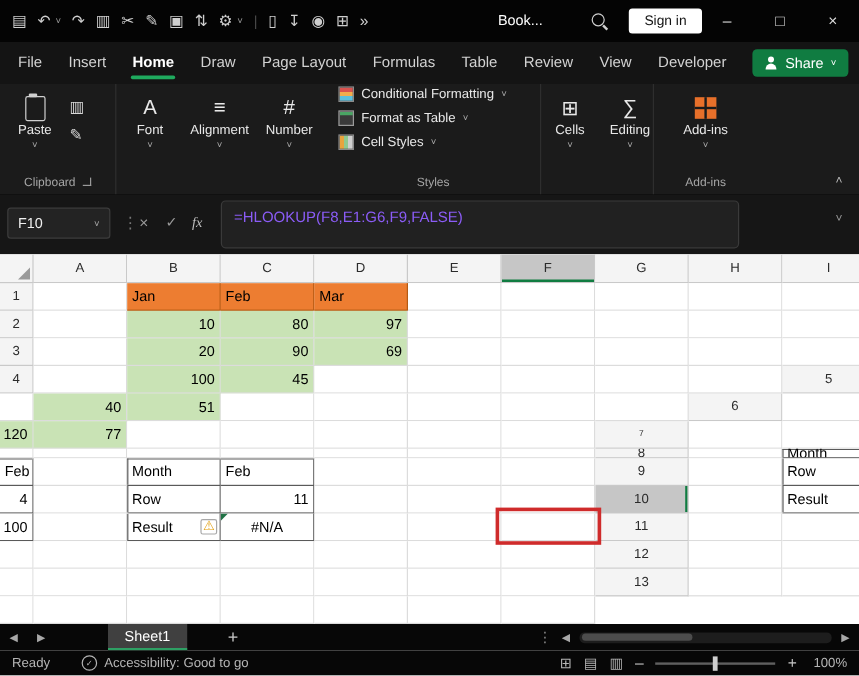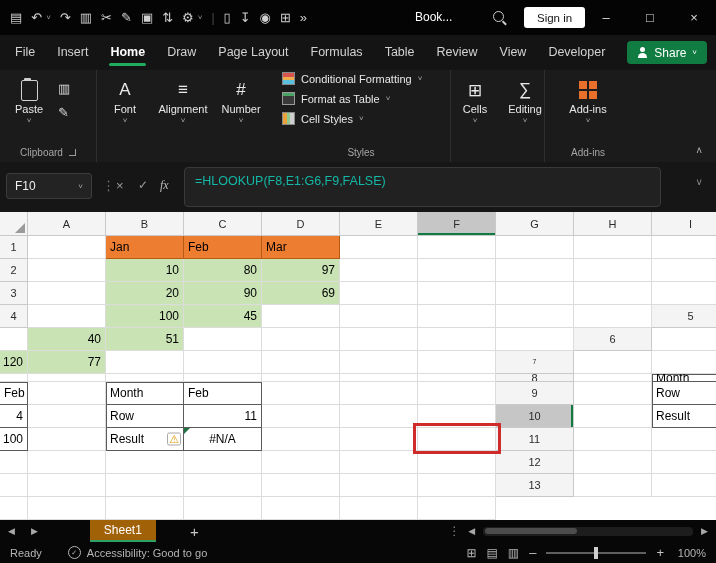--- a/index.html
+++ b/index.html
@@ -78,22 +78,22 @@
   .fbar{position:absolute;top:162px;left:0;width:716px;height:50px;background:#161616;}
   .namebox{position:absolute;left:6px;top:11px;width:86px;height:26px;background:#232323;
            border:1px solid #3c3c3c;border-radius:3px;color:#f0f0f0;font-size:12px;
            display:flex;align-items:center;justify-content:space-between;padding:0 8px;box-sizing:border-box;}
   .nb-chev{font-size:8px;color:#a8a8a8;}
   .fdots{position:absolute;left:102px;top:16px;color:#777;font-size:13px;}
   .fx-cancel{position:absolute;left:116px;top:16px;color:#9a9a9a;font-size:13px;}
   .fx-enter{position:absolute;left:138px;top:16px;color:#9a9a9a;font-size:12px;}
   .fx-label{position:absolute;left:160px;top:16px;color:#bdbdbd;font-size:12px;font-style:italic;
             font-family:"Liberation Serif", serif;}
-  .finput{position:absolute;left:184px;top:5px;width:477px;height:40px;background:#212121;
-          border:1px solid #3a3a3a;border-radius:4px;box-sizing:border-box;color:#14b8a6;
+  .finput{position:absolute;left:184px;top:5px;width:432px;height:40px;background:#212121;
+          border:1px solid #3a3a3a;border-radius:4px;box-sizing:border-box;color:#8b5cf6;
           font-size:12.5px;padding:6px 24px 0 10px;overflow:hidden;white-space:nowrap;}
   .fexpand{position:absolute;right:14px;top:15px;color:#9a9a9a;font-size:10px;}
 
   
   .grid{position:absolute;top:212px;left:0;width:716px;height:308px;background:#fff;overflow:hidden;
         display:grid;grid-template-columns:28px repeat(9,78px);
         grid-template-rows:24px 23px 23px 23px 23px 23px 23px 8px 23px 23px 23px 23px 23px 23px;}
   .hcell{background:#f4f4f4;border-right:1px solid #c9c9c9;border-bottom:1px solid #c9c9c9;
          font-size:11px;color:#2b2b2b;display:flex;align-items:center;justify-content:center;
          overflow:hidden;box-sizing:border-box;}
@@ -119,21 +119,21 @@
   .tri-green{position:absolute;left:0;top:0;width:0;height:0;
              border-top:6px solid #217346;border-right:6px solid transparent;}
   .red-box{position:absolute;left:413px;top:211px;width:88px;height:31px;border:3px solid #cf2b2b;
            box-sizing:border-box;z-index:6;pointer-events:none;}
 
   
   .tabs{position:absolute;top:520px;left:0;width:716px;height:22px;background:#070707;
         display:flex;align-items:center;color:#bdbdbd;}
   .tab-nav{font-size:9px;padding:0 8px;color:#a8a8a8;}
   .sheet-tab{margin-left:44px;height:22px;display:flex;align-items:center;padding:0 14px;
-             color:#ffffff;font-size:12px;background:#a16207;border-bottom:2px solid #2ea064;box-sizing:border-box;}
+             color:#ffffff;font-size:12px;background:#404040;border-bottom:2px solid #2ea064;box-sizing:border-box;}
   .add-sheet{margin-left:34px;font-size:15px;color:#c8c8c8;}
   .tabs-right{margin-left:auto;display:flex;align-items:center;gap:8px;padding-right:8px;}
   .tdots{color:#8a8a8a;font-size:12px;}
   .hs-arrow{font-size:9px;color:#a8a8a8;}
   .hscroll{width:210px;height:9px;background:#1d1d1d;border-radius:4px;position:relative;}
   .hthumb{position:absolute;left:2px;top:1.5px;width:92px;height:6px;background:#4c4c4c;border-radius:3px;}
 
   
   .status{position:absolute;top:542px;left:0;width:716px;height:21px;background:#070707;
           display:flex;align-items:center;color:#b5b5b5;font-size:11px;}

